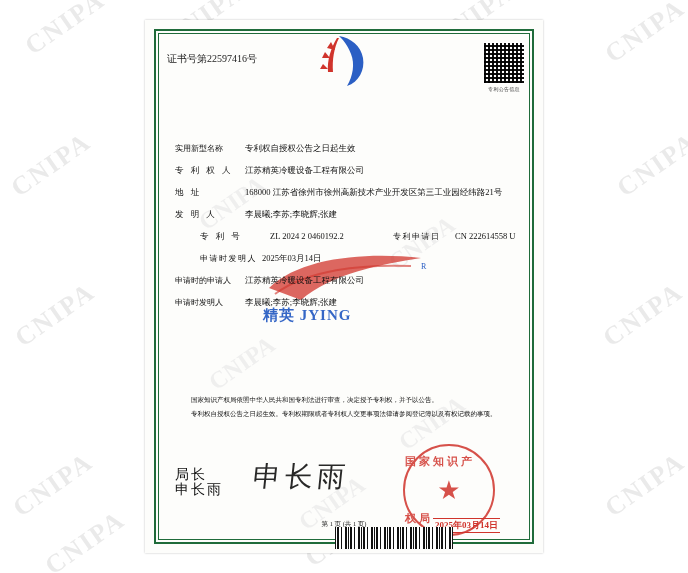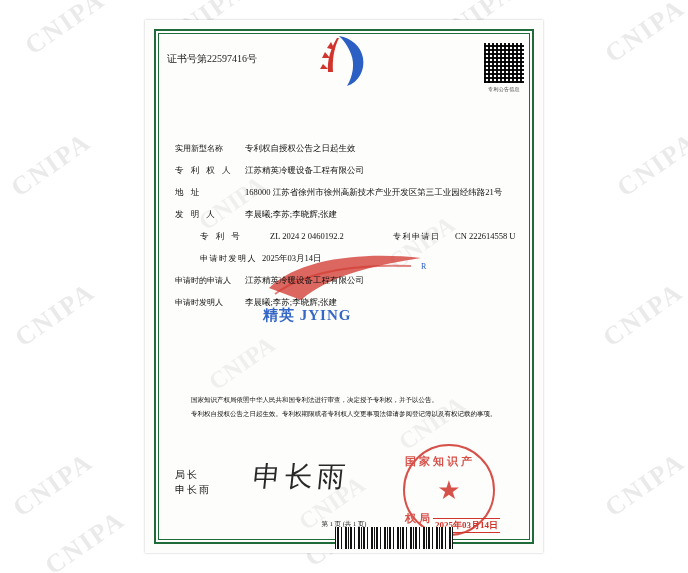--- a/index.html
+++ b/index.html
@@ -130,21 +130,21 @@
     position:absolute;left:34px;right:30px;top:374px;
     font-family:"Liberation Serif","DejaVu Serif",serif;
     font-size:6.5px;line-height:11px;color:#111;
     text-align:justify;
   }
   .legal p{margin:0 0 3px 0;text-indent:12px;}
   
   .sig-label{
     position:absolute;left:30px;top:447px;
     font-family:"Liberation Serif","DejaVu Serif",serif;
-    font-size:10px;line-height:15px;color:#111;letter-spacing:2px;
+    font-size:14px;line-height:15px;color:#111;letter-spacing:2px;
   }
   .sig-hand{
     position:absolute;left:108px;top:438px;
     font-family:"Liberation Serif","DejaVu Serif",serif;
     font-size:28px;color:#111;letter-spacing:4px;
     transform:skewX(-6deg);
     opacity:.9;
   }
   
   .seal{

